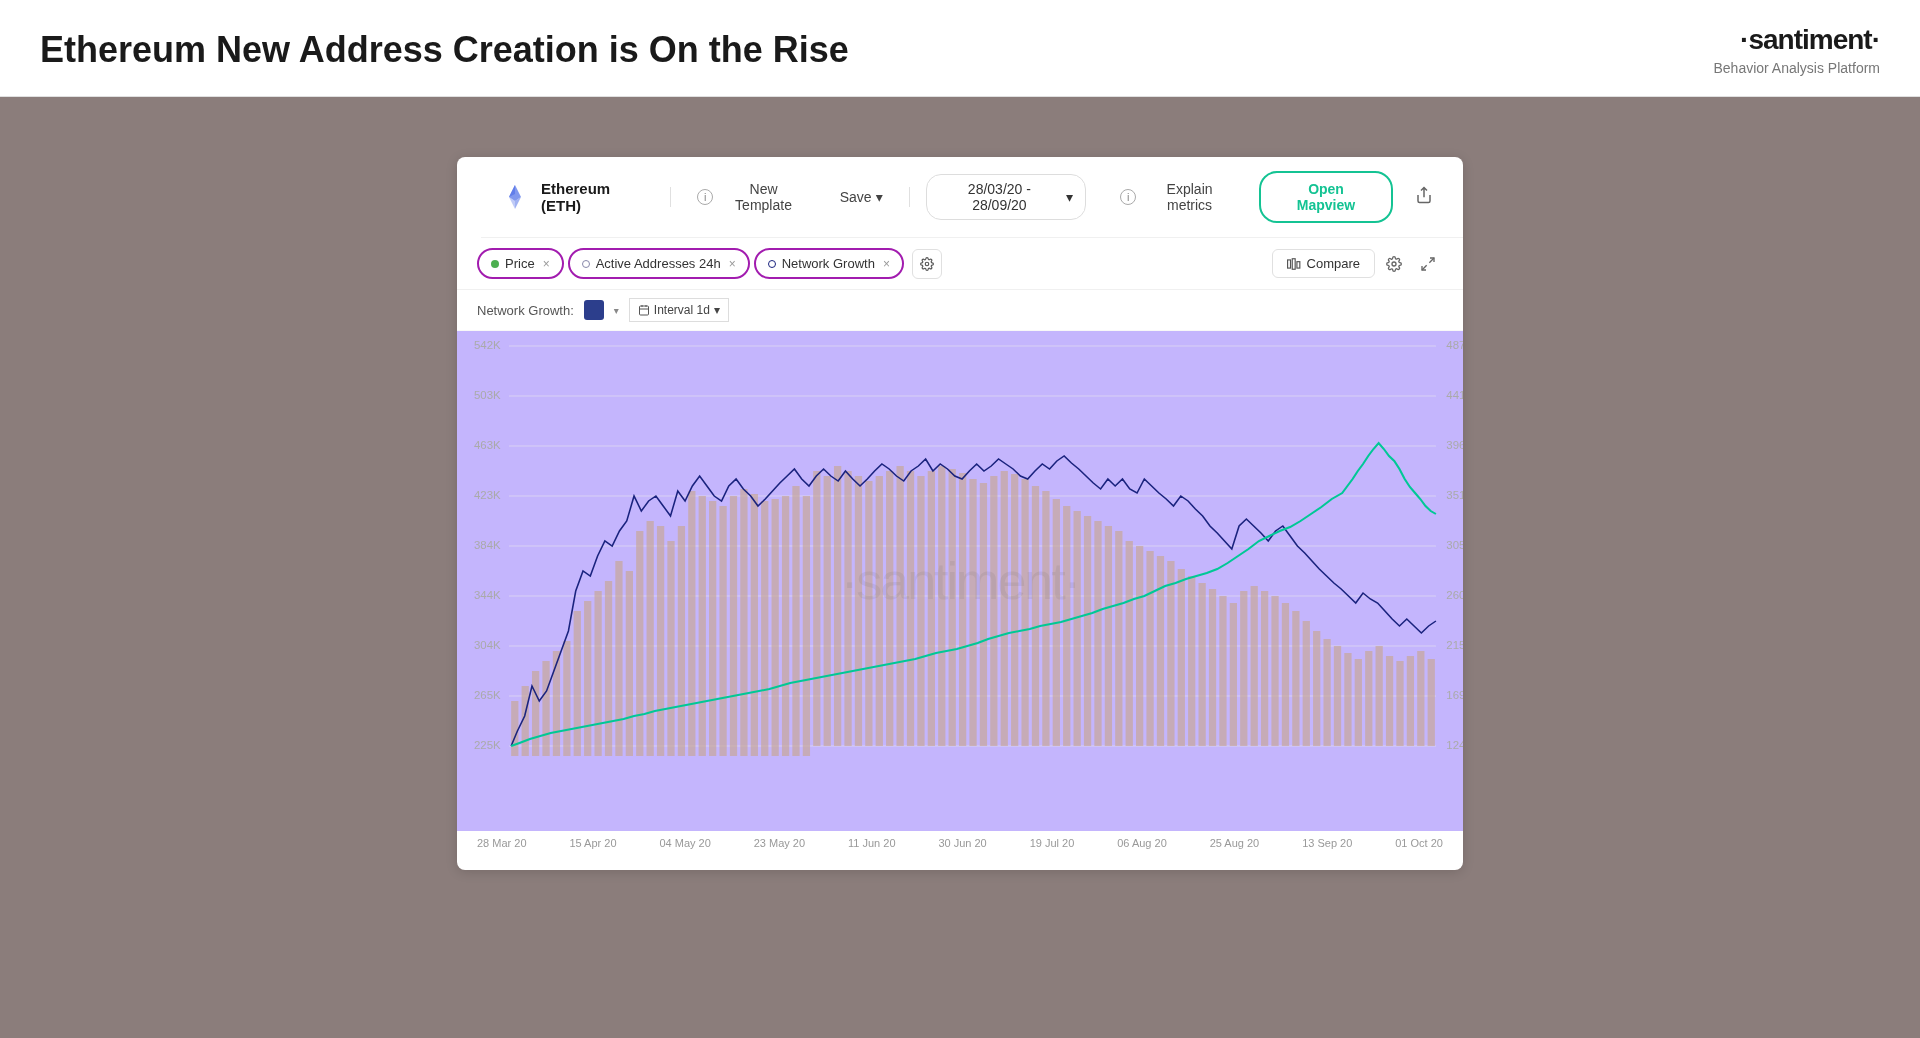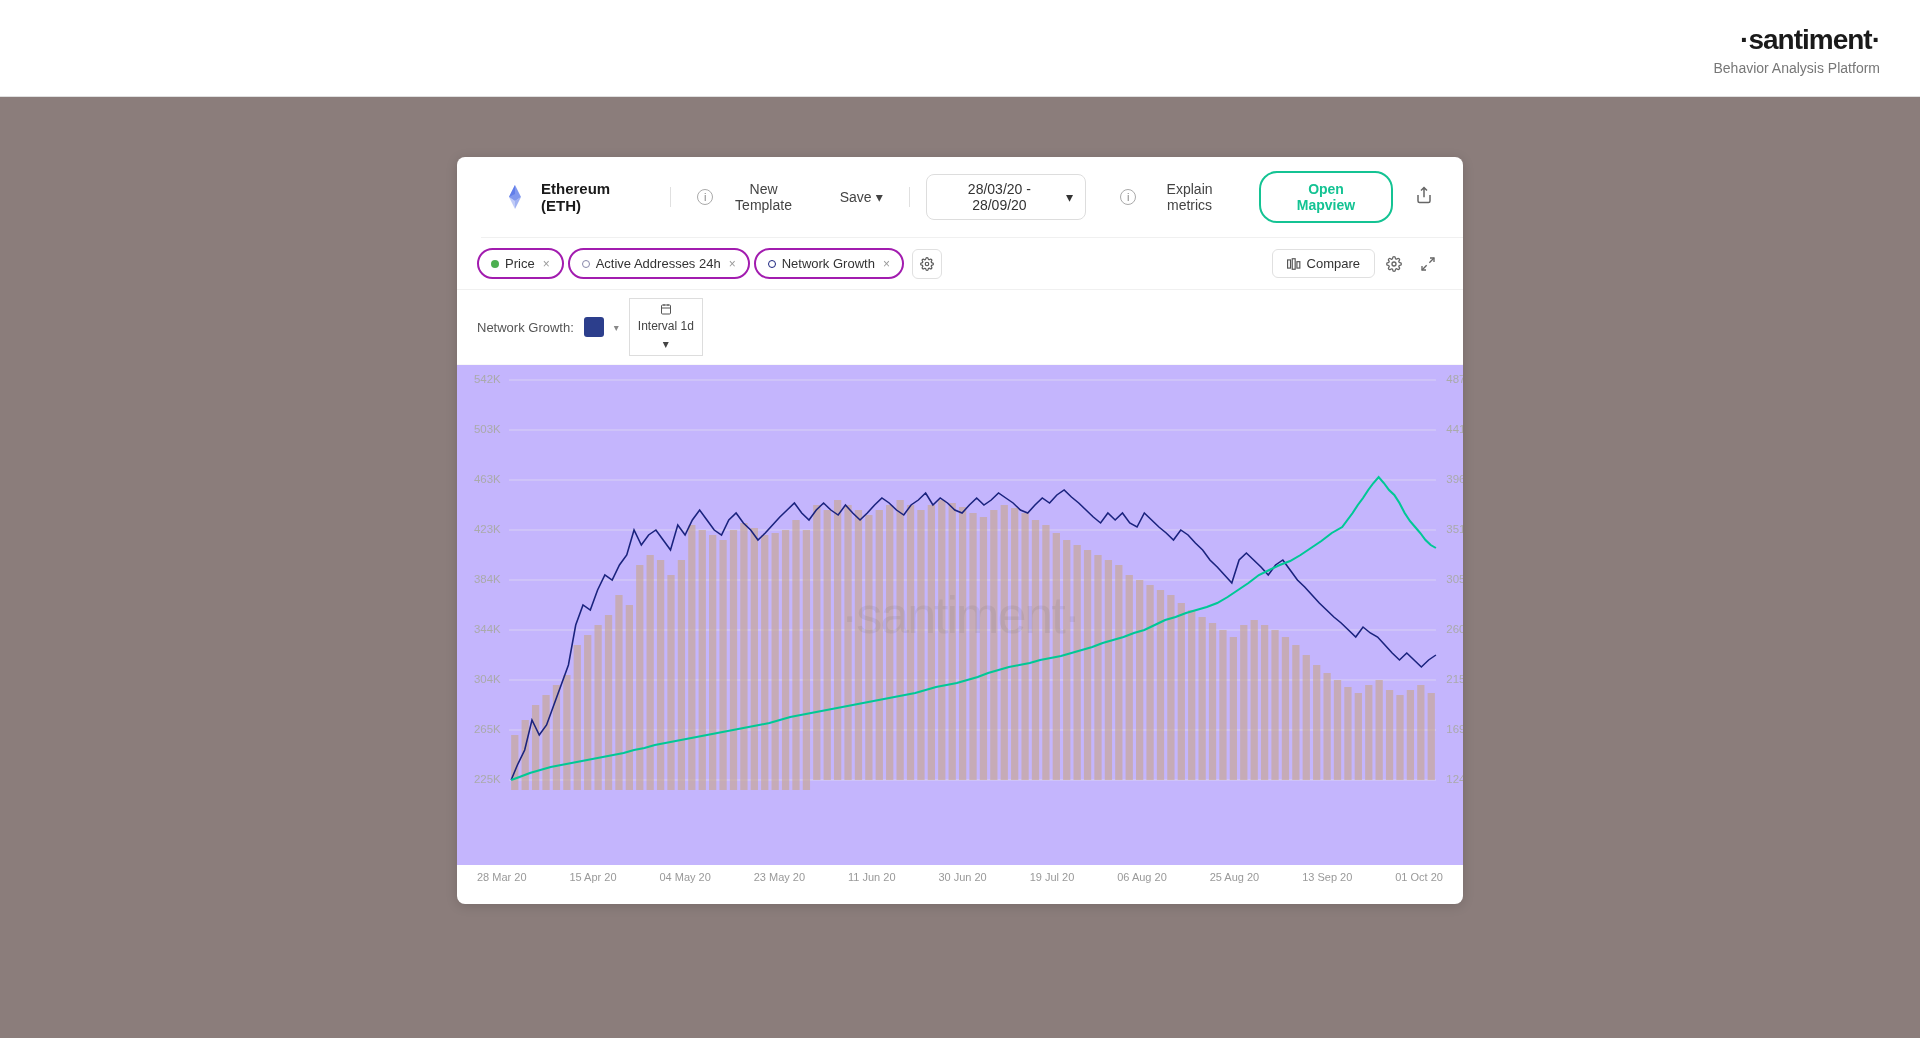--- a/index.html
+++ b/index.html
@@ -111,21 +111,21 @@
     .date-range-btn {
       display: flex;
       align-items: center;
       gap: 6px;
       padding: 6px 12px;
       border: 1px solid #ddd;
       background: #fff;
       cursor: pointer;
       color: #333;
       font-size: 14px;
-      border-radius: 8px;
+      border-radius: 15px;
     }
     .save-btn {
       display: flex;
       align-items: center;
       gap: 4px;
       padding: 6px 10px;
       border: none;
       background: none;
       cursor: pointer;
       color: #444;
@@ -239,21 +239,20 @@
       display: flex;
       align-items: center;
       gap: 4px;
       padding: 4px 8px;
       border: 1px solid #ddd;
       border-radius: 0;
       background: #fff;
       cursor: pointer;
       font-size: 12px;
       color: #444;
-      flex-direction: column;
     }
     .chart-area {
       position: relative;
       width: 100%;
       height: 500px;
       background: #c4b5fd;
       overflow: hidden;
     }
     .chart-svg {
       width: 100%;
@@ -279,20 +278,21 @@
       color: #999;
     }
   </style>
 </head>
 <body>
 
 <div class="page-wrapper">
 
   <div class="header-section">
     <div class="header-left">
+      <div class="page-title">Ethereum New Address Creation is On the Rise</div>
     </div>
     <div class="header-right">
       <div class="santiment-logo">
         <span>·santiment·</span>
       </div>
       <div class="santiment-tagline">Behavior Analysis Platform</div>
     </div>
   </div>
 
   <div style="display:flex; justify-content:center; align-items:flex-start; padding: 30px 0;">

